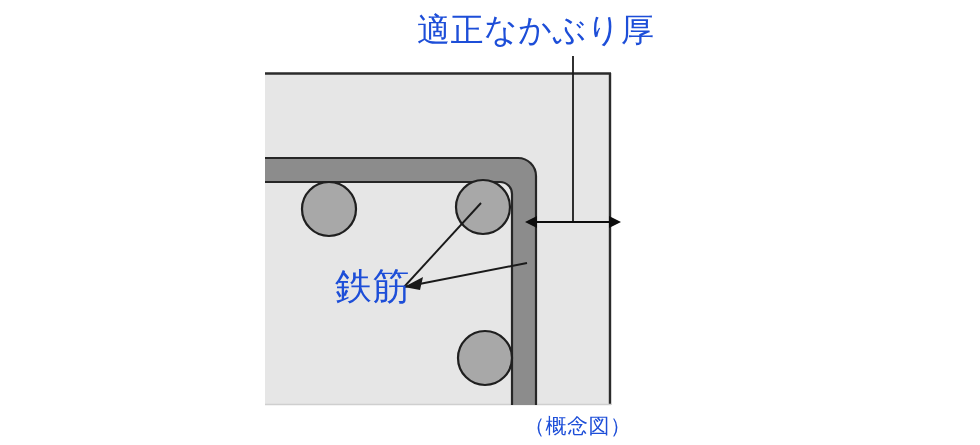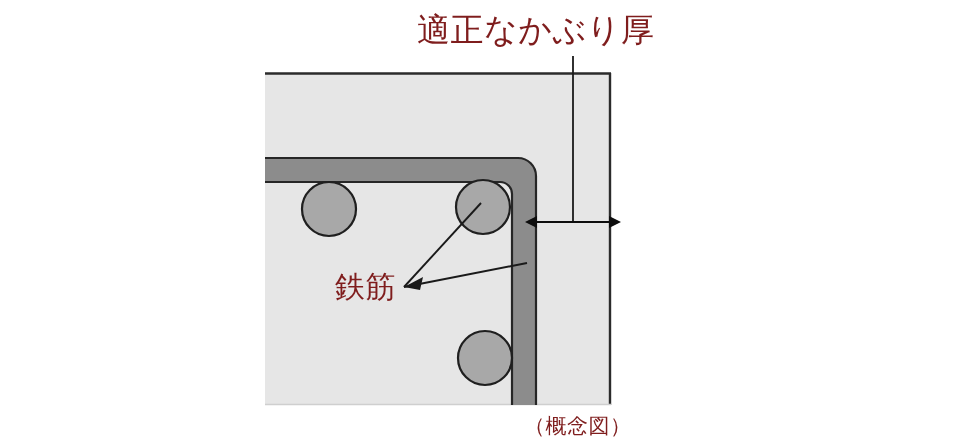--- a/index.html
+++ b/index.html
@@ -33,33 +33,33 @@
     left: 0;
     top: 0;
     width: 980px;
     height: 445px;
     pointer-events: none;
   }
   .diagram-label {
     position: absolute;
     white-space: nowrap;
     font-family: "Liberation Serif", "DejaVu Serif", serif;
-    color: #7f1d1d;
+    color: #1d4ed8;
     letter-spacing: 0.5px;
   }
   #cover-title-label {
     left: 417px;
     top: 11px;
     font-size: 33px;
     line-height: 38px;
   }
   #rebar-label {
     left: 335px;
     top: 269px;
-    font-size: 30px;
+    font-size: 37px;
     line-height: 36px;
   }
   #caption-label {
     left: 524px;
     top: 410px;
     font-size: 21px;
     line-height: 32px;
   }
 </style>
 </head>

